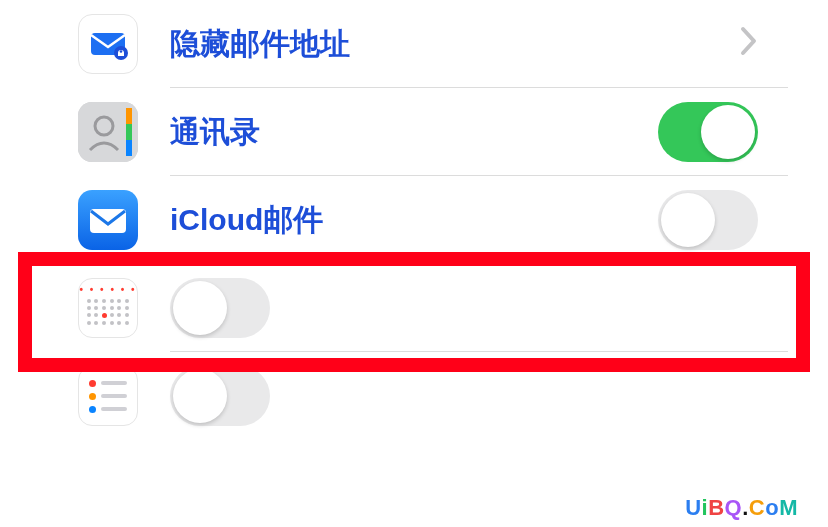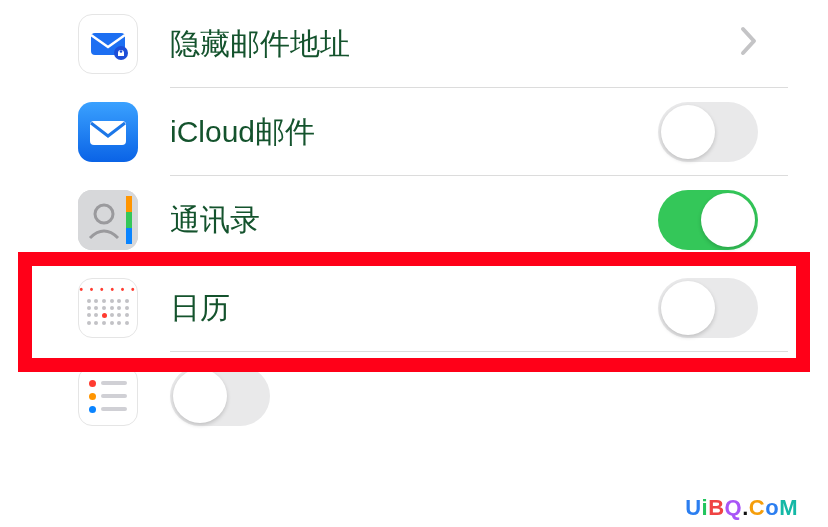--- a/index.html
+++ b/index.html
@@ -30,22 +30,22 @@
     border-radius: 14px;
     margin-left: 38px;
     margin-right: 32px;
     display: flex;
     align-items: center;
     justify-content: center;
     flex-shrink: 0;
   }
   .label {
     font-size: 30px;
-    font-weight: 400;
-    color: #14532d;
+    font-weight: 700;
+    color: #1d4ed8;
     flex: 1;
   }
   .right-area {
     display: flex;
     align-items: center;
     margin-right: 30px;
   }
   .divider {
     position: absolute;
     left: 130px;
@@ -179,36 +179,20 @@
     <div class="right-area">
       <span class="chevron">
         <svg width="18" height="30" viewBox="0 0 18 30">
             <path d="M3 3 L14 15 L3 27" stroke="#c4c4c6" stroke-width="4" fill="none" stroke-linecap="round" stroke-linejoin="round"></path>
           </svg>
       </span>
     </div>
     <div class="divider"></div>
   </div>
 
-
-  <div class="row">
-    <div class="icon-wrap ico-mail">
-      <svg width="40" height="30" viewBox="0 0 40 30">
-        <rect x="2" y="4" width="36" height="24" rx="4" fill="#fff"></rect>
-        <path d="M3 6 L20 19 L37 6" stroke="#1c77e8" stroke-width="3" fill="none"></path>
-      </svg>
-    </div>
-    <div class="label">iCloud邮件</div>
-    <div class="right-area">
-      <div class="toggle">
-          <div class="knob"></div>
-        </div>
-    </div>
-    <div class="divider"></div>
-  </div>
 
   <div class="row">
     <div class="icon-wrap ico-contacts">
       <svg width="60" height="60" viewBox="0 0 60 60">
         <rect x="0" y="0" width="60" height="60" rx="14" fill="#d7d8da"></rect>
         <rect x="48" y="6" width="6" height="16" fill="#ff9500"></rect>
         <rect x="48" y="22" width="6" height="16" fill="#34c759"></rect>
         <rect x="48" y="38" width="6" height="16" fill="#0a84ff"></rect>
         <circle cx="26" cy="24" r="9" fill="none" stroke="#9a9a9d" stroke-width="3"></circle>
         <path d="M12 48 Q26 34 40 48" fill="none" stroke="#9a9a9d" stroke-width="3"></path>
@@ -217,20 +201,36 @@
     <div class="label">通讯录</div>
     <div class="right-area">
       <div class="toggle on">
           <div class="knob"></div>
         </div>
     </div>
     <div class="divider"></div>
   </div>
 
   <div class="row">
+    <div class="icon-wrap ico-mail">
+      <svg width="40" height="30" viewBox="0 0 40 30">
+        <rect x="2" y="4" width="36" height="24" rx="4" fill="#fff"></rect>
+        <path d="M3 6 L20 19 L37 6" stroke="#1c77e8" stroke-width="3" fill="none"></path>
+      </svg>
+    </div>
+    <div class="label">iCloud邮件</div>
+    <div class="right-area">
+      <div class="toggle">
+          <div class="knob"></div>
+        </div>
+    </div>
+    <div class="divider"></div>
+  </div>
+
+  <div class="row">
     <div class="icon-wrap ico-calendar">
       <div class="cal-strip">• • • • • •</div>
       <div class="cal-grid">
         <span></span>
           <span></span>
           <span></span>
           <span></span>
           <span></span>
           <span></span>
         <span></span>
@@ -246,21 +246,20 @@
           <span></span>
           <span></span>
         <span></span>
           <span></span>
           <span></span>
           <span></span>
           <span></span>
           <span></span>
       </div>
     </div>
-    <div class="label">日历</div>
     <div class="right-area">
       <div class="toggle">
           <div class="knob"></div>
         </div>
     </div>
     <div class="divider"></div>
   </div>
 
   <div class="row">
     <div class="icon-wrap ico-reminders">

